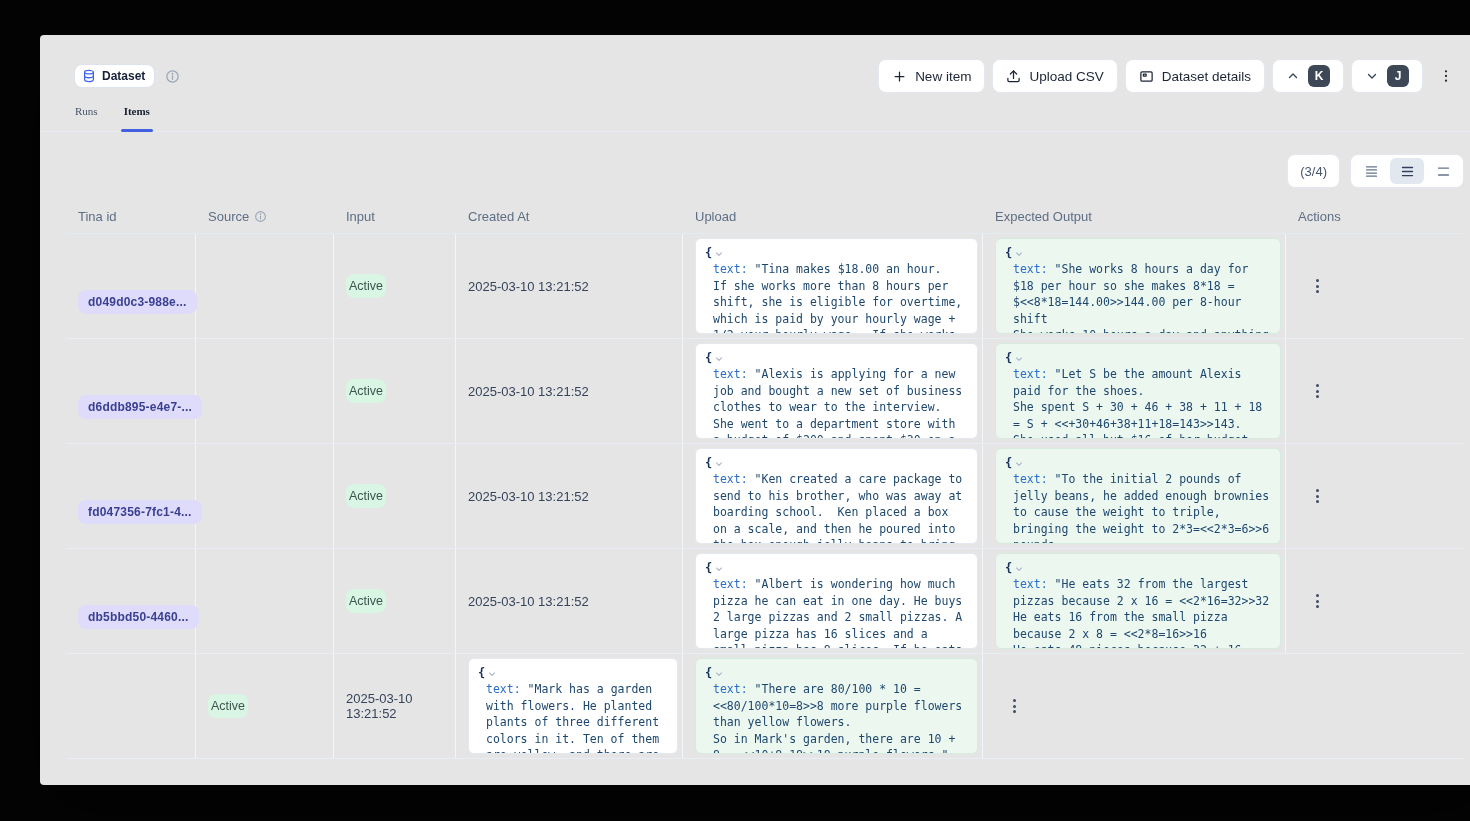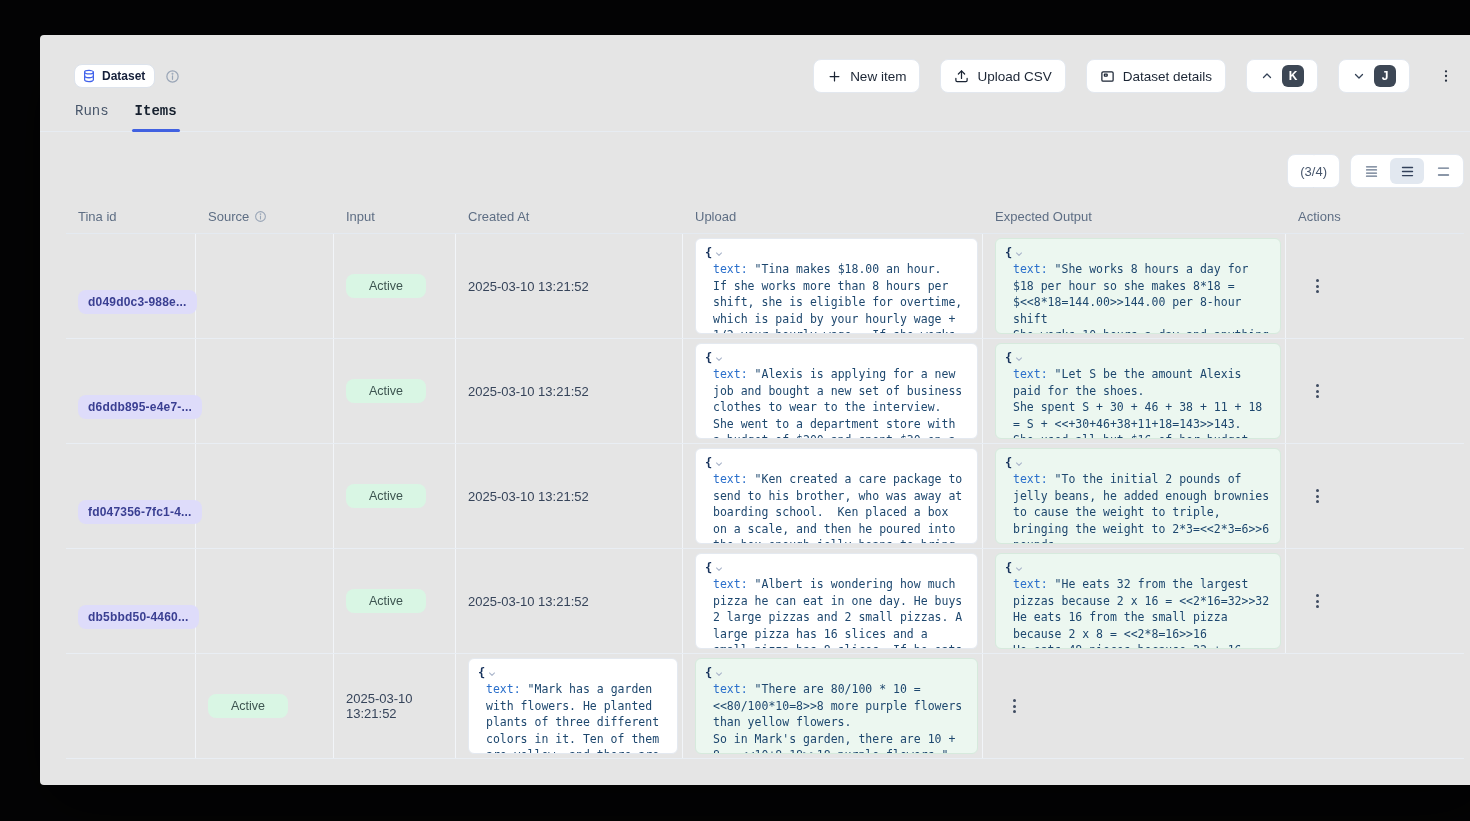--- a/index.html
+++ b/index.html
@@ -16,29 +16,29 @@
   .header-left { display:flex; align-items:center; gap:10px; }
   .ds-badge { display:inline-flex; align-items:center; gap:6px; height:24px; padding:0 9px 0 7px; border:1px solid #dde3ec; border-radius:8px; background:#fff; }
   .ds-badge span { font-size:12px; font-weight:700; color:#16203a; }
   .page-title { font-size:17.5px; font-weight:700; color:#141d2e; letter-spacing:.1px; }
   .info-ic { color:#9aa6b7; display:inline-flex; }
 
   .header-actions { display:flex; align-items:center; gap:7px; }
   .btn {
     display:inline-flex; align-items:center; gap:8px; height:34px; padding:0 13px;
     background:#fff; border:1px solid #e3e8ef; border-radius:8px;
-    font-size:13.5px; font-weight:500; color:#1b2534; cursor:pointer; font-family:inherit;margin-left:13px;
+    font-size:13.5px; font-weight:500; color:#1b2534; cursor:pointer; font-family:inherit;
   }
   .btn svg { flex:0 0 auto; }
   .avatar { width:22px; height:22px; border-radius:6px; background:#3d4755; color:#fff; font-size:12px; font-weight:700; display:flex; align-items:center; justify-content:center; }
   .btn-icon-only { border:none; padding:0 8px; background:transparent; }
 
   
   .tabs-row { display:flex; gap:24px; padding:0 34px; margin-top:10px; border-bottom:1px solid #e7ecf2; }
-  .tab { position:relative; padding:0 1px 12px 1px; font-size:14px; color:#49576b; font-weight:500; cursor:pointer; background:none; border:none; font-family:Liberation Mono, monospace; line-height:16px;}
+  .tab { position:relative; padding:0 1px 12px 1px; font-size:11px; color:#49576b; font-weight:500; cursor:pointer; background:none; border:none; font-family:Liberation Serif, serif; line-height:16px;}
   .tab.active { color:#16202e; font-weight:700; }
   .tab.active::after { content:""; position:absolute; left:-2px; right:-2px; bottom:-1px; height:3px; background:#4161e1; border-radius:2px; }
 
   
   .controls-row { display:flex; justify-content:flex-end; align-items:center; gap:10px; margin:22px 26px 12px 26px; height:34px; }
   .columns-btn { display:inline-flex; align-items:center; gap:8px; height:34px; padding:0 12px; border:1px solid #e3e8ef; border-radius:8px; background:#fff; cursor:pointer; font-family:inherit;flex-direction:column; }
   .columns-btn .cnt { font-size:13px; color:#47566c; font-weight:500; }
   .density-group { display:flex; align-items:center; gap:2px; border:1px solid #e3e8ef; border-radius:8px; padding:3px; height:34px; background:#fff; }
   .density-btn { width:34px; height:26px; display:flex; align-items:center; justify-content:center; border:none; background:transparent; border-radius:6px; color:#64748b; cursor:pointer; }
   .density-btn.active { background:#e2e8f0; color:#32405a; }
@@ -46,21 +46,21 @@
   
   .tbl { margin:0 26px; }
   .tr { display:grid; grid-template-columns:130px 138px 122px 227px 300px 303px 1fr; }
   .thead { height:34px; align-items:center; border-bottom:1px solid #e4eaf1; }
   .th { font-size:13px; font-weight:500; color:#5e6e84; padding-left:12px; display:flex; align-items:center; gap:5px; white-space:nowrap; }
   .row { height:105px; align-items:center; border-bottom:1px solid #e9eef4; }
   .td { height:100%; display:flex; align-items:center; padding-left:12px; border-right:1px solid #f2f5f9; }
   .td:last-child { border-right:none; }
 
   .id-badge { display:inline-block; padding:5px 10px; border-radius:8px; background:#dedcfa; color:#3a3f92; font-size:12px; font-weight:700; letter-spacing:.2px; cursor:pointer; white-space:nowrap;margin-top:32px; }
-  .status-badge { display:inline-block; padding:5px 23px; border-radius:8px; background:#d9f6e4; color:#3d5450; font-size:12.5px; font-weight:500; }
+  .status-badge { display:inline-block; padding:5px 3px; border-radius:8px; background:#d9f6e4; color:#3d5450; font-size:12.5px; font-weight:500; }
   .created { font-size:13px; color:#36445a; }
 
   .json-td { padding-right:4px; }
   .json-box { width:100%; height:96px; border-radius:6px; padding:6px 8px 0 9px; overflow:hidden; }
   .json-box.input  { background:#ffffff; border:1px solid #e4e9f0; }
   .json-box.output { background:#ecf7f0; border:1px solid #d6eadd; }
   .brace-line { display:flex; align-items:center; gap:2px; height:16px; }
   .brace { font-family:"DejaVu Sans Mono",monospace; font-size:12px; font-weight:700; color:#16325c; }
   .cell-chevron { color:#a9b4ca; margin-top:2px; }
   .json-content { padding-left:8px; font-family:"DejaVu Sans Mono",monospace; font-size:11.5px; line-height:16.5px; white-space:pre-wrap; word-break:break-word; color:#1d476e; }

